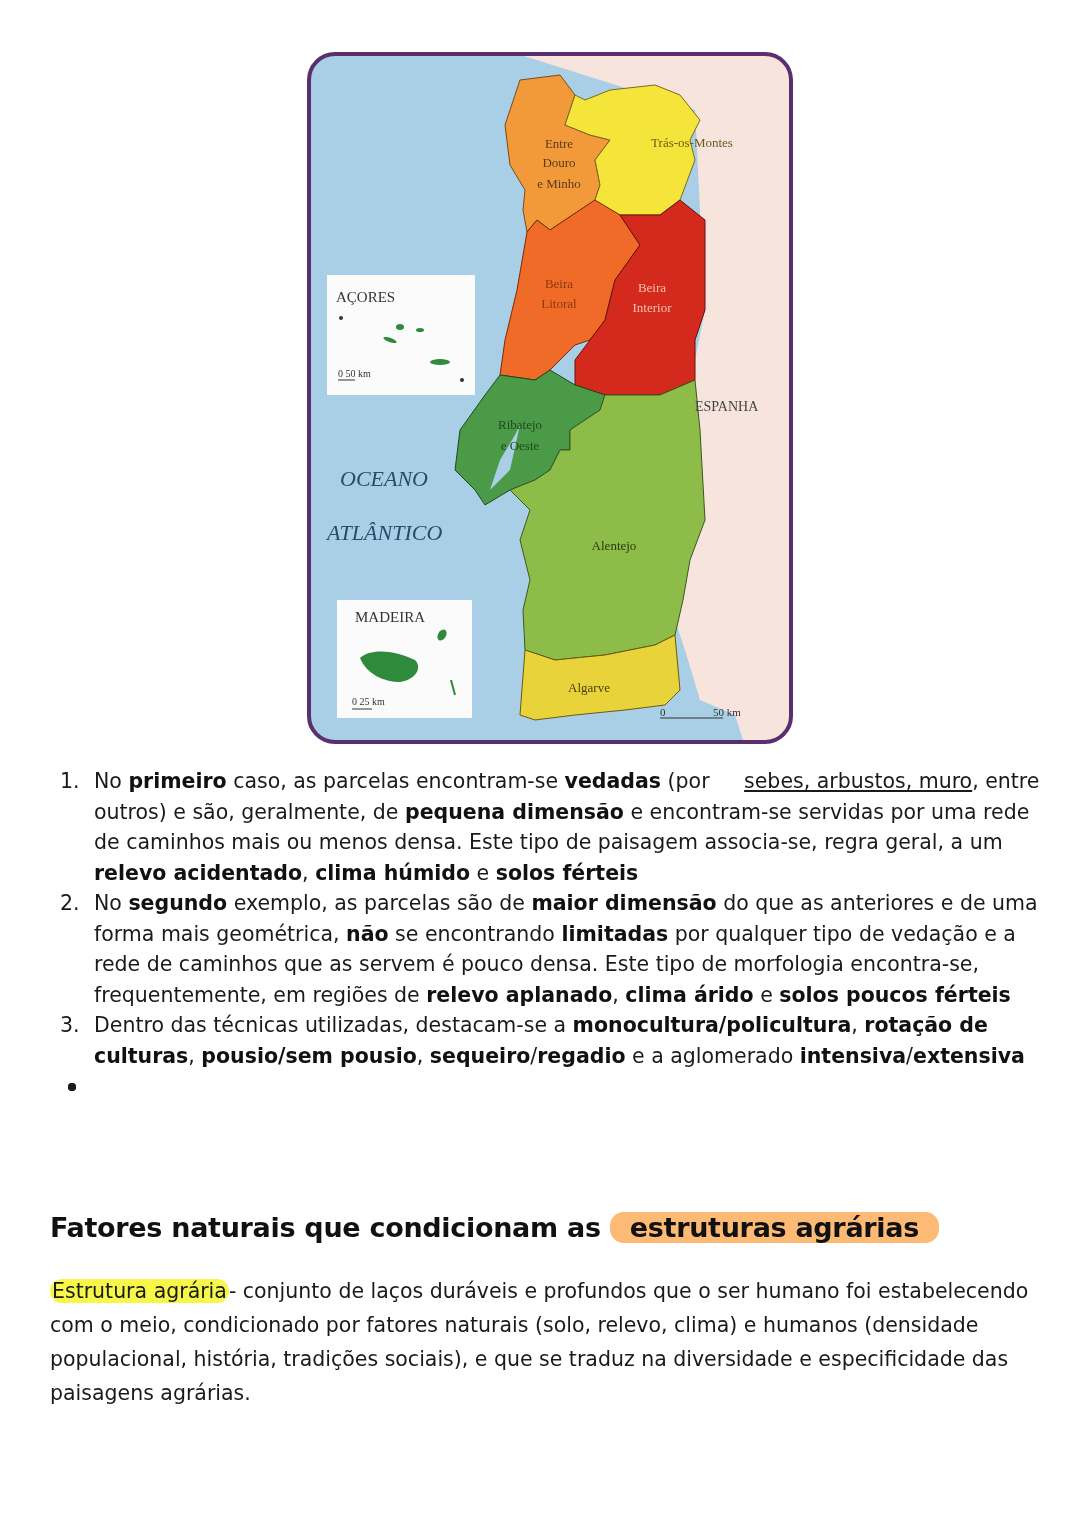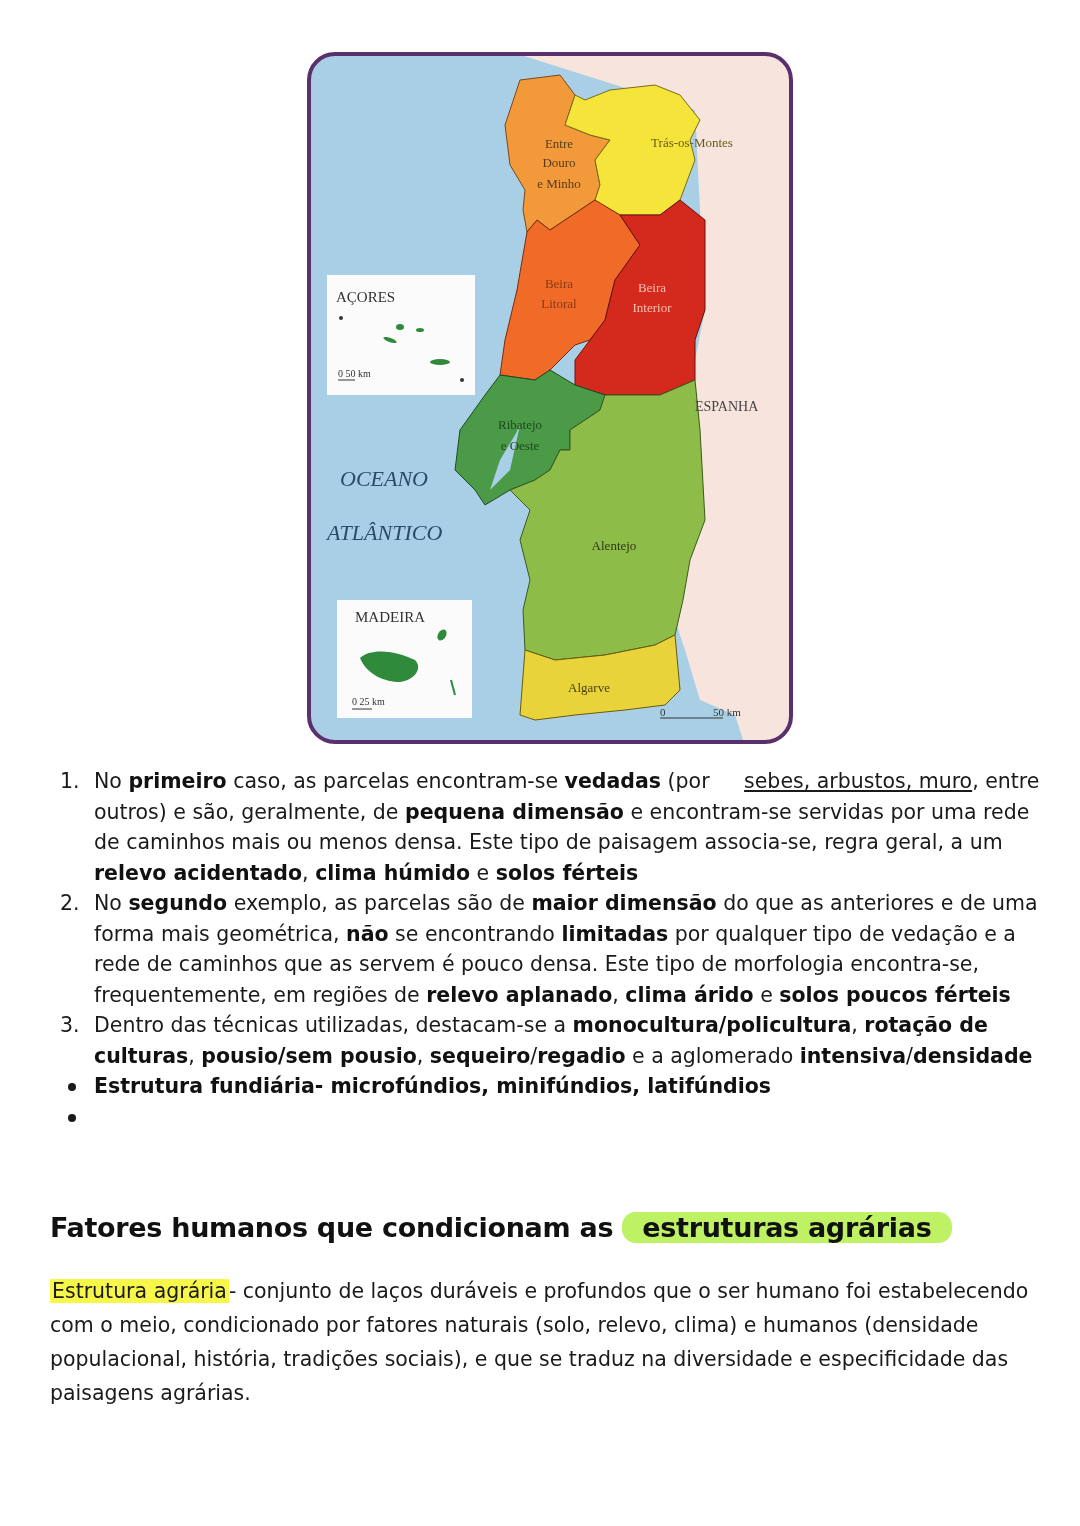--- a/index.html
+++ b/index.html
@@ -28,27 +28,27 @@
   }
   b { font-weight: bold; color: #111; }
   u { text-decoration: underline; margin-left: 28px; }
 
   .heading {
     position: absolute; left: 50px; top: 1212px;
     font-size: 27px; font-weight: bold; color: #111;
     letter-spacing: -0.3px;
   }
   .hl {
-    background: #bef264; border-radius: 14px; padding: 0 20px;
+    background: #fdba74; border-radius: 14px; padding: 0 20px;
   }
   .para {
     position: absolute; left: 50px; top: 1274px; width: 990px;
     font-size: 20.5px; line-height: 34px; color: #1a1a1a;
   }
-  .hl2 { background: #f7f74a; border-radius: 1px; padding: 0 2px; }
+  .hl2 { background: #f7f74a; border-radius: 12px; padding: 0 2px; }
 </style>
 </head>
 <body>
 
 <div class="map-wrap">
   <svg viewBox="0 0 490 696" xmlns="http://www.w3.org/2000/svg">
     <defs>
       <clipPath id="frame">
           <rect x="4" y="4" width="482" height="688" rx="26" ry="26"></rect>
         </clipPath>
@@ -135,32 +135,31 @@
   </div>
 
   <div class="item">
     <span class="marker">2.</span>
     <span>No </span><b>segundo</b><span> exemplo, as parcelas são de </span><b>maior dimensão</b><span> do que as anteriores e de uma forma mais geométrica, </span><b>não</b><span> se encontrando </span><b>limitadas</b><span> por qualquer tipo de vedação e a rede de caminhos que as servem é pouco densa. Este tipo de morfologia encontra-se, frequentemente, em regiões de </span><b>relevo aplanado</b><span>, </span><b>clima árido</b><span> e </span><b>solos poucos férteis</b>
   </div>
 
 
   <div class="item">
     <span class="marker">3.</span>
-    <span>Dentro das técnicas utilizadas, destacam-se a </span><b>monocultura/policultura</b><span>, </span><b>rotação de culturas</b><span>, </span><b>pousio/sem pousio</b><span>, </span><b>sequeiro</b><span>/</span><b>regadio</b><span> e a aglomerado </span><b>intensiva</b><span>/</span><b>densidade</b>
+    <span>Dentro das técnicas utilizadas, destacam-se a </span><b>monocultura/policultura</b><span>, </span><b>rotação de culturas</b><span>, </span><b>pousio/sem pousio</b><span>, </span><b>sequeiro</b><span>/</span><b>regadio</b><span> e a aglomerado </span><b>intensiva</b><span>/</span><b>extensiva</b>
   </div>
 
   <div class="item">
     <span class="bullet"></span>
-    <b>Estrutura fundiária- microfúndios, minifúndios, latifúndios</b>
   </div>
 
   <div class="item">
     <span class="bullet"></span>
   </div>
 </div>
 
 <div class="heading">
-  <span>Fatores humanos que condicionam as </span><span class="hl">estruturas agrárias</span>
+  <span>Fatores naturais que condicionam as </span><span class="hl">estruturas agrárias</span>
 </div>
 
 <div class="para">
   <span class="hl2">Estrutura agrária</span><span>- conjunto de laços duráveis e profundos que o ser humano foi estabelecendo com o meio, condicionado por fatores naturais (solo, relevo, clima) e humanos (densidade populacional, história, tradições sociais), e que se traduz na diversidade e especificidade das paisagens agrárias.</span>
 </div>
 
 </body></html>

